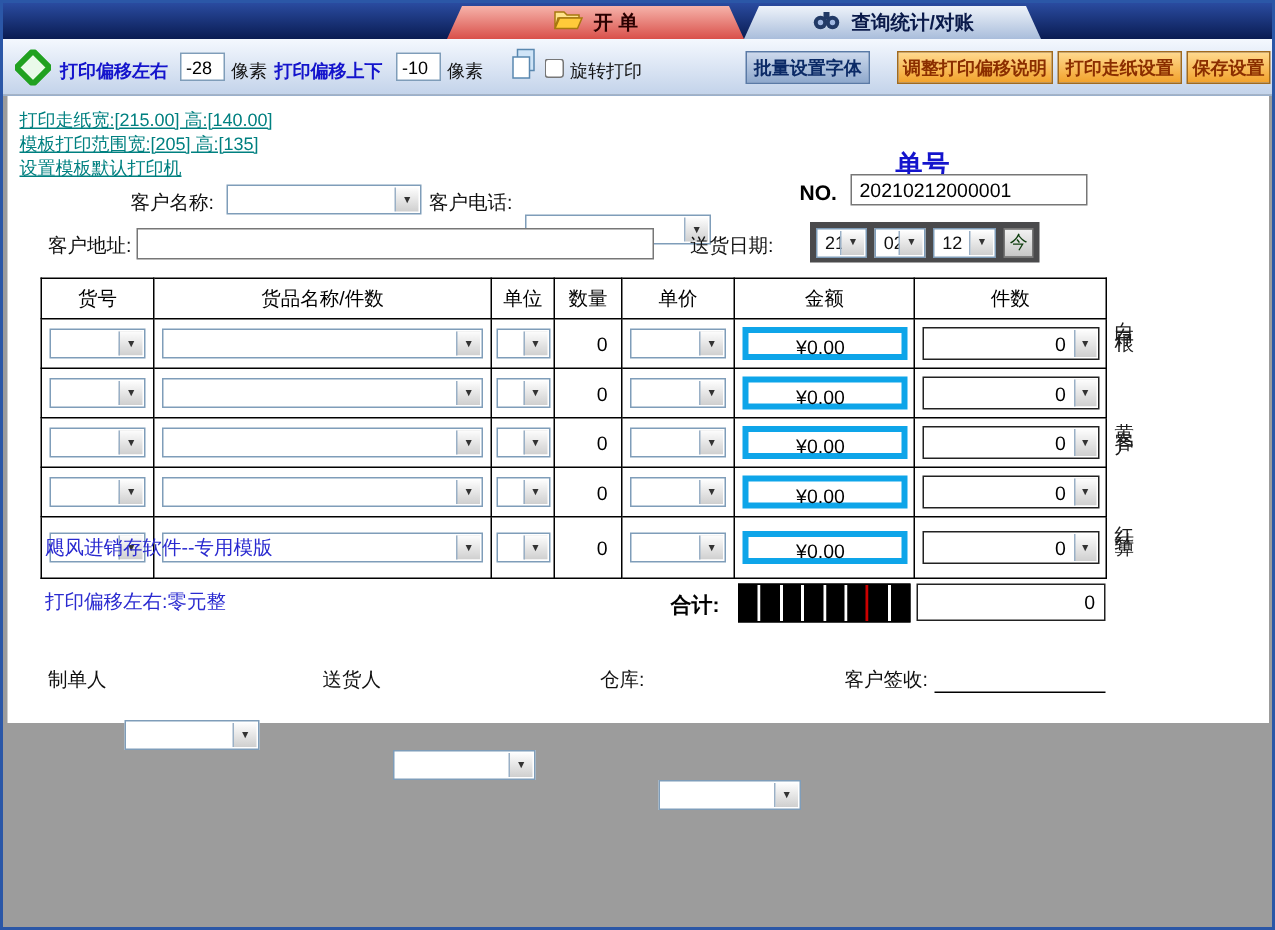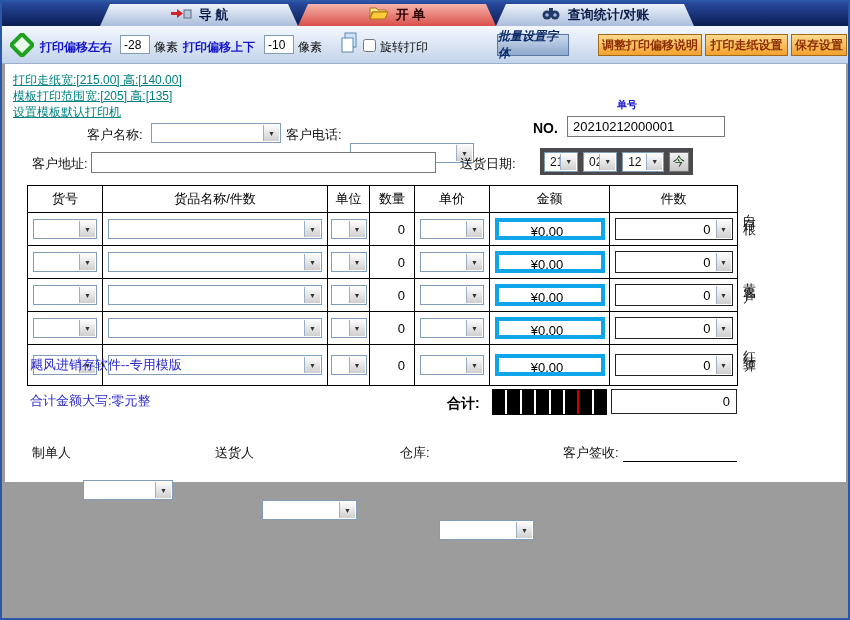--- a/index.html
+++ b/index.html
@@ -81,29 +81,20 @@
   .sign-underline { position:absolute; left:618px; top:397px; width:114px; border-bottom:1px solid #000; }
 
   input[type=checkbox] { width:13px; height:13px; }
 </style>
 </head>
 <body>
 
 <div class="window">
 
   <div class="topbar">
-    <div class="tab inactive" style="left:98px; width:198px;">
-      <span>
-        <svg width="22" height="15" viewBox="0 0 22 15">
-            <rect x="14" y="4" width="7" height="8" fill="#b8c4d8" stroke="#5a6a88"></rect>
-            <path d="M1 6 h6 v-3 l6 4.5 -6 4.5 v-3 h-6 z" fill="#d42222"></path>
-          </svg>
-      </span>
-      <span>导 航</span>
-    </div>
     <div class="tab active" style="left:296px; width:198px;">
       <span>
         <svg width="20" height="15" viewBox="0 0 20 15">
             <path d="M1 13 V2 h6 l2 2 h8 v2 H3 Z" fill="#ffe28a" stroke="#a8790f"></path>
             <path d="M1 13 L4 6 h15 l-3 7 z" fill="#ffca3a" stroke="#a8790f"></path>
           </svg>
       </span>
       <span>开 单</span>
     </div>
     <div class="tab inactive" style="left:494px; width:198px;">
@@ -135,34 +126,34 @@
 
     <span class="abs" style="left:337px; top:5px;">
       <svg width="20" height="24" viewBox="0 0 20 24">
           <rect x="6" y="2" width="11" height="14" fill="#cfe4f7" stroke="#5a88b0"></rect>
           <rect x="3" y="7" width="11" height="14" fill="#ffffff" stroke="#5a88b0"></rect>
         </svg>
     </span>
     <input type="checkbox" class="abs" style="left: 361px; top: 13px;">
     <span class="abs plain-label" style="left:378px; top:13px;">旋转打印</span>
 
-    <div class="abs tb-btn btn-blue" style="left:495px; top:8px; width:72px;font-style:italic;">批量设置字体</div>
+    <div class="abs tb-btn btn-blue" style="left:495px; top:8px; width:83px;">批量设置字体</div>
     <div class="abs tb-btn btn-orange" style="left:596px; top:8px; width:104px;">调整打印偏移说明</div>
     <div class="abs tb-btn btn-orange" style="left:703px; top:8px; width:83px;">打印走纸设置</div>
     <div class="abs tb-btn btn-orange" style="left:789px; top:8px; width:56px;">保存设置</div>
   </div>
 
   <div class="doc">
 
     <span class="abs doc-link" style="left:8px; top:8px;">打印走纸宽:[215.00] 高:[140.00]</span>
     <span class="abs doc-link" style="left:8px; top:24px;">模板打印范围宽:[205] 高:[135]</span>
     <span class="abs doc-link" style="left:8px; top:40px;">设置模板默认打印机</span>
 
 
-    <span class="abs blue-label" style="left:612px; top:34px; font-size:10px;">单号</span>
+    <span class="abs blue-label" style="left:592px; top:34px; font-size:18px;">单号</span>
     <span class="abs" style="left:528px; top:56px; font-size:14px; font-weight:bold;">NO.</span>
     <input class="abs" style="left: 562px; top: 52px; width: 158px; height: 21px; border: 1px solid rgb(119, 119, 119); font-size: 13px; padding-left: 5px;" value="20210212000001">
 
     <span class="abs sm" style="left:82px; top:62px;">客户名称:</span>
     <div class="combo abs" style="left:146px; top:59px; width:130px;">
       <span class="arrow">▼</span>
     </div>
     <span class="abs sm" style="left:281px; top:62px;">客户电话:</span>
     <div class="combo abs" style="left:345px; top:59px; width:124px;">
       <span class="arrow">▼</span>
@@ -391,21 +382,21 @@
         <div class="sep"></div>
         <div class="seg"></div>
     </div>
     <div class="total-pieces">0</div>
 
     <span class="vtext" style="top:140px;">白存根</span>
     <span class="vtext" style="top:208px;">黄客户</span>
     <span class="vtext" style="top:276px;">红结算</span>
 
     <span class="wm" style="left:25px; top:292px;">飓风进销存软件--专用模版</span>
-    <span class="wm" style="left:25px; top:328px;">合计金额大写:零元整</span>
+    <span class="wm" style="left:25px; top:328px;">打印偏移左右:零元整</span>
 
     <span class="abs sm" style="left:27px; top:380px;">制单人</span>
     <div class="combo abs" style="left:78px; top:376px; width:90px;">
       <span class="arrow">▼</span>
     </div>
     <span class="abs sm" style="left:210px; top:380px;">送货人</span>
     <div class="combo abs" style="left:257px; top:376px; width:95px;">
       <span class="arrow">▼</span>
     </div>
     <span class="abs sm" style="left:395px; top:380px;">仓库:</span>

